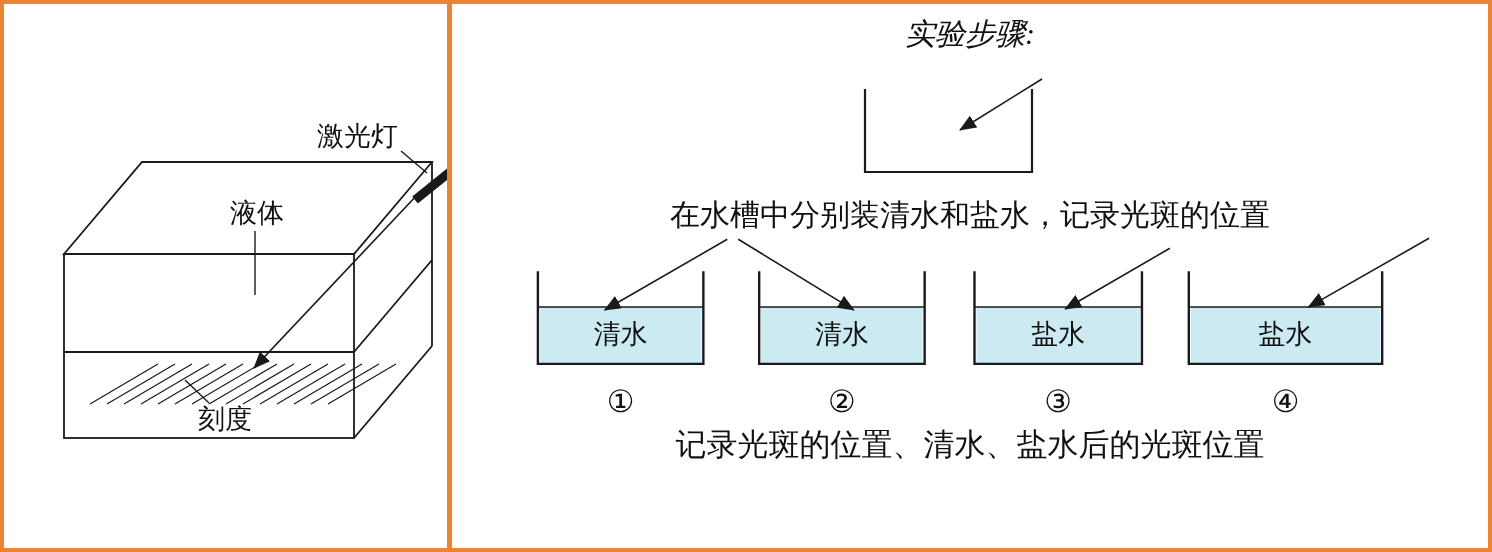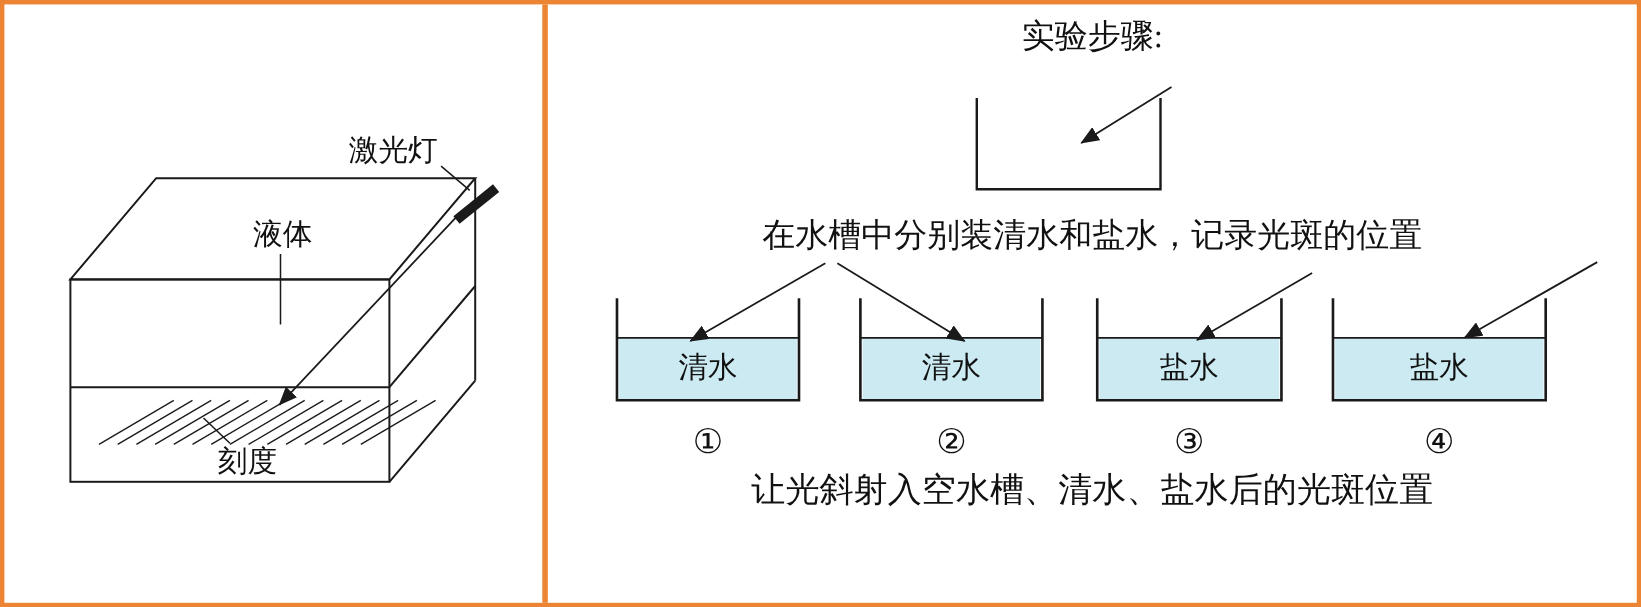--- a/index.html
+++ b/index.html
@@ -4,29 +4,29 @@
 <style>
   html, body { margin: 0; padding: 0; background: #ffffff; }
   .frame {
     width: 1492px; height: 552px; box-sizing: border-box;
     border: 4px solid var(--border-orange, #EC8433);
     display: flex; background: #fff;
     font-family: "Liberation Serif", "DejaVu Serif", serif;
     color: #111;
   }
   .left-panel {
-    width: 494px; box-sizing: border-box; flex: none;
+    width: 448px; box-sizing: border-box; flex: none;
     border-right: 5px solid var(--border-orange, #EC8433);
     overflow: hidden;
   }
   .right-panel {
     flex: 1; display: flex; flex-direction: column; align-items: center;
     overflow: hidden;
   }
-  .rp-title   { margin-top: 12px; font-size: 30px; line-height: 36px; }
+  .rp-title   { margin-top: 12px; font-size: 30px; line-height: 36px; font-style: italic; }
   .rp-step1   { margin-top: 32px; font-size: 30px; line-height: 38px; }
   .rp-step2   { margin-top: 10px; font-size: 30px; line-height: 38px; }
   .rp-conclusion { margin-top: 2px; font-size: 31px; line-height: 38px; }
   .empty-tank-svg { margin-top: 22px; display: block; }
   .tanks-svg { display: block; }
   svg { display: block; }
   svg text { fill: #111; }
 </style>
 </head>
 <body>
@@ -142,16 +142,16 @@
       </g>
 
       <g stroke="#1a1a1a" stroke-width="1.6">
         <line x1="224" y1="5" x2="101" y2="76" marker-end="url(#ah-c)"></line>
         <line x1="235" y1="5" x2="351" y2="76" marker-end="url(#ah-c)"></line>
         <line x1="668" y1="14" x2="563" y2="75" marker-end="url(#ah-c)"></line>
         <line x1="928" y1="4" x2="807" y2="73" marker-end="url(#ah-c)"></line>
       </g>
     </svg>
 
-    <div class="rp-conclusion">让光斜射入空水槽、清水、盐水后的光斑位置</div>
+    <div class="rp-conclusion">记录光斑的位置、清水、盐水后的光斑位置</div>
 
   </div>
 </div>
 
 </body></html>

